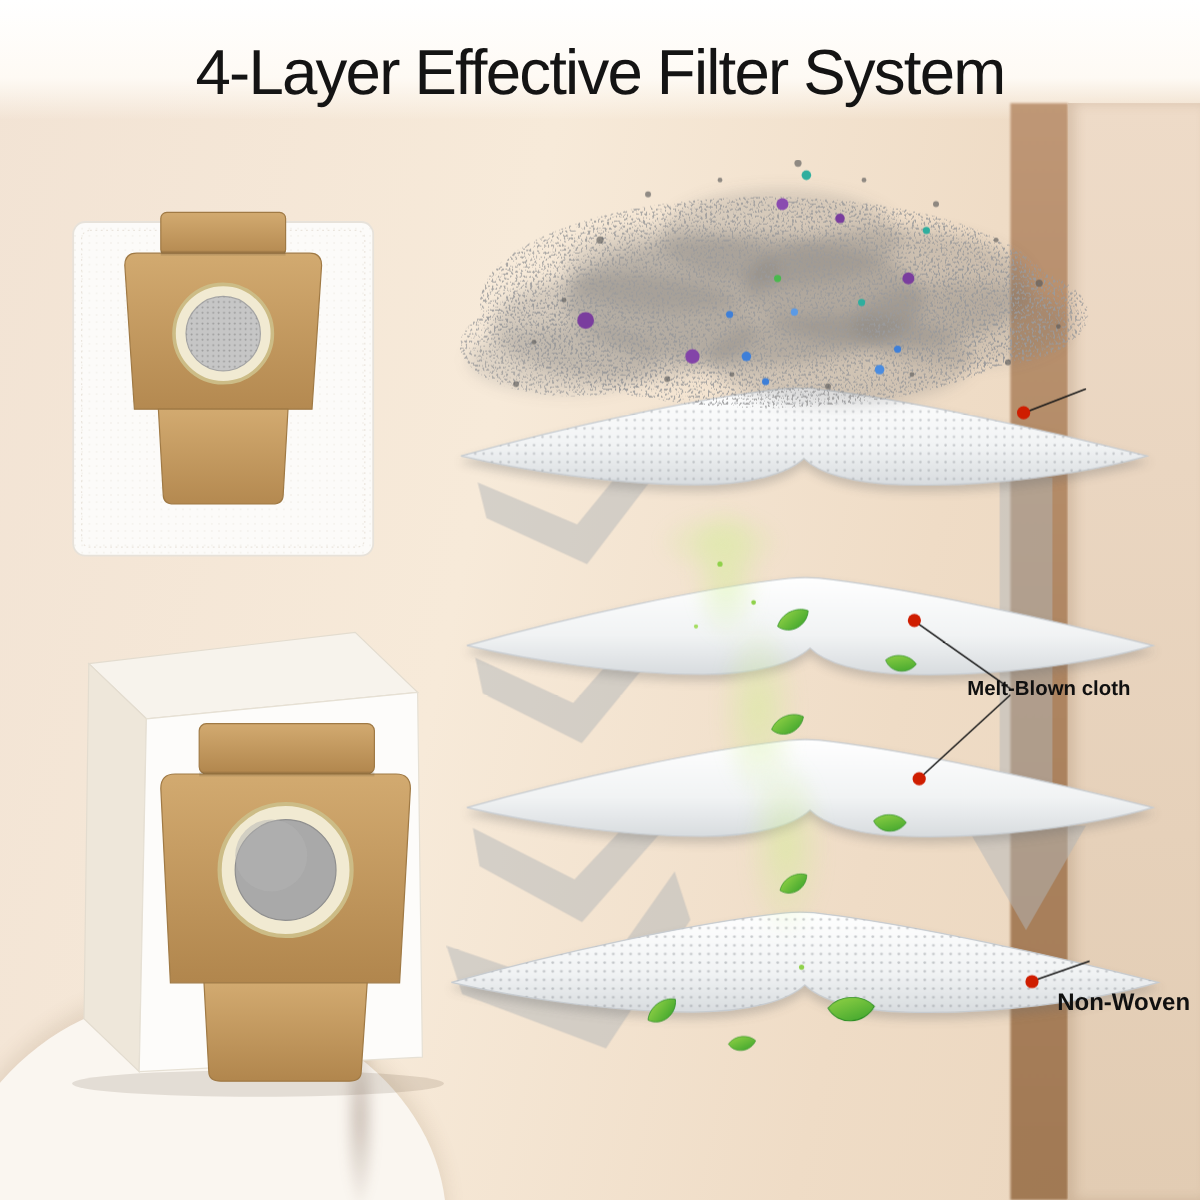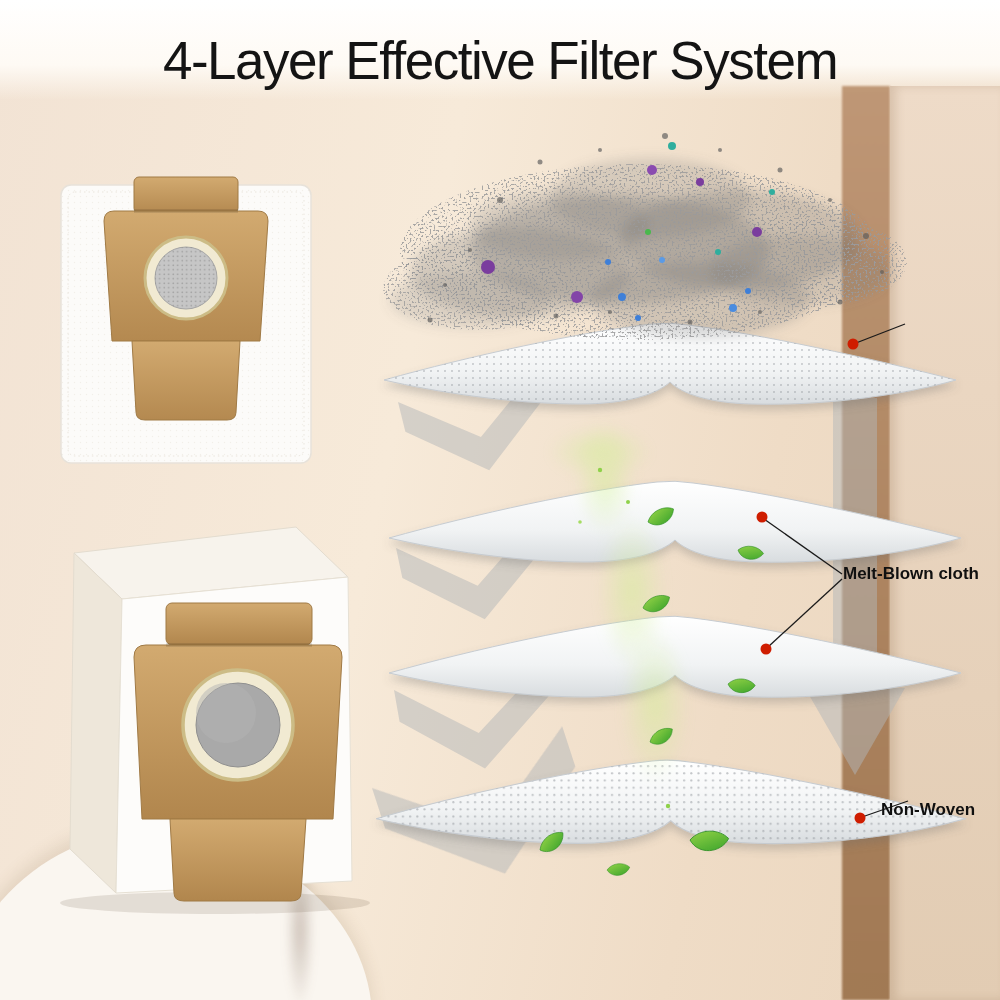--- a/index.html
+++ b/index.html
@@ -18,22 +18,22 @@
     background:#faf6f0;border-radius:48% 52% 0 0 / 95% 75% 0 0;
     box-shadow:0 -8px 16px rgba(120,90,60,.14);}
   .bg-sofa-shadow{position:absolute;left:286px;top:850px;width:28px;height:160px;
     background:radial-gradient(closest-side,rgba(90,60,40,.28),rgba(90,60,40,0));
     filter:blur(4px);}
   .title{position:absolute;top:14px;left:0;width:100%;text-align:center;
     font-size:53px;font-weight:400;letter-spacing:-1.5px;color:#141414;z-index:7;margin-top:16px;}
   .anno{position:absolute;font-weight:700;color:#101010;z-index:6;}
   .anno-carbon{left:878px;top:250px;width:112px;text-align:center;
     font-size:15.5px;line-height:22px;white-space:pre-line;}
-  .anno-melt{left:843px;top:564px;font-size:17px;white-space:nowrap;}
-  .anno-nonwoven{left:881px;top:800px;font-size:17px;white-space:nowrap;}
+  .anno-melt{left:806px;top:564px;font-size:17px;white-space:nowrap;}
+  .anno-nonwoven{left:881px;top:825px;font-size:20px;white-space:nowrap;}
   .bag{position:absolute;z-index:3;}
   .bag1{left:55px;top:165px;}
   .bag2{left:30px;top:503px;}
   .scene{position:absolute;left:0;top:0;z-index:4;pointer-events:none;}
 </style>
 </head>
 <body>
 
 <div class="canvas">
 

